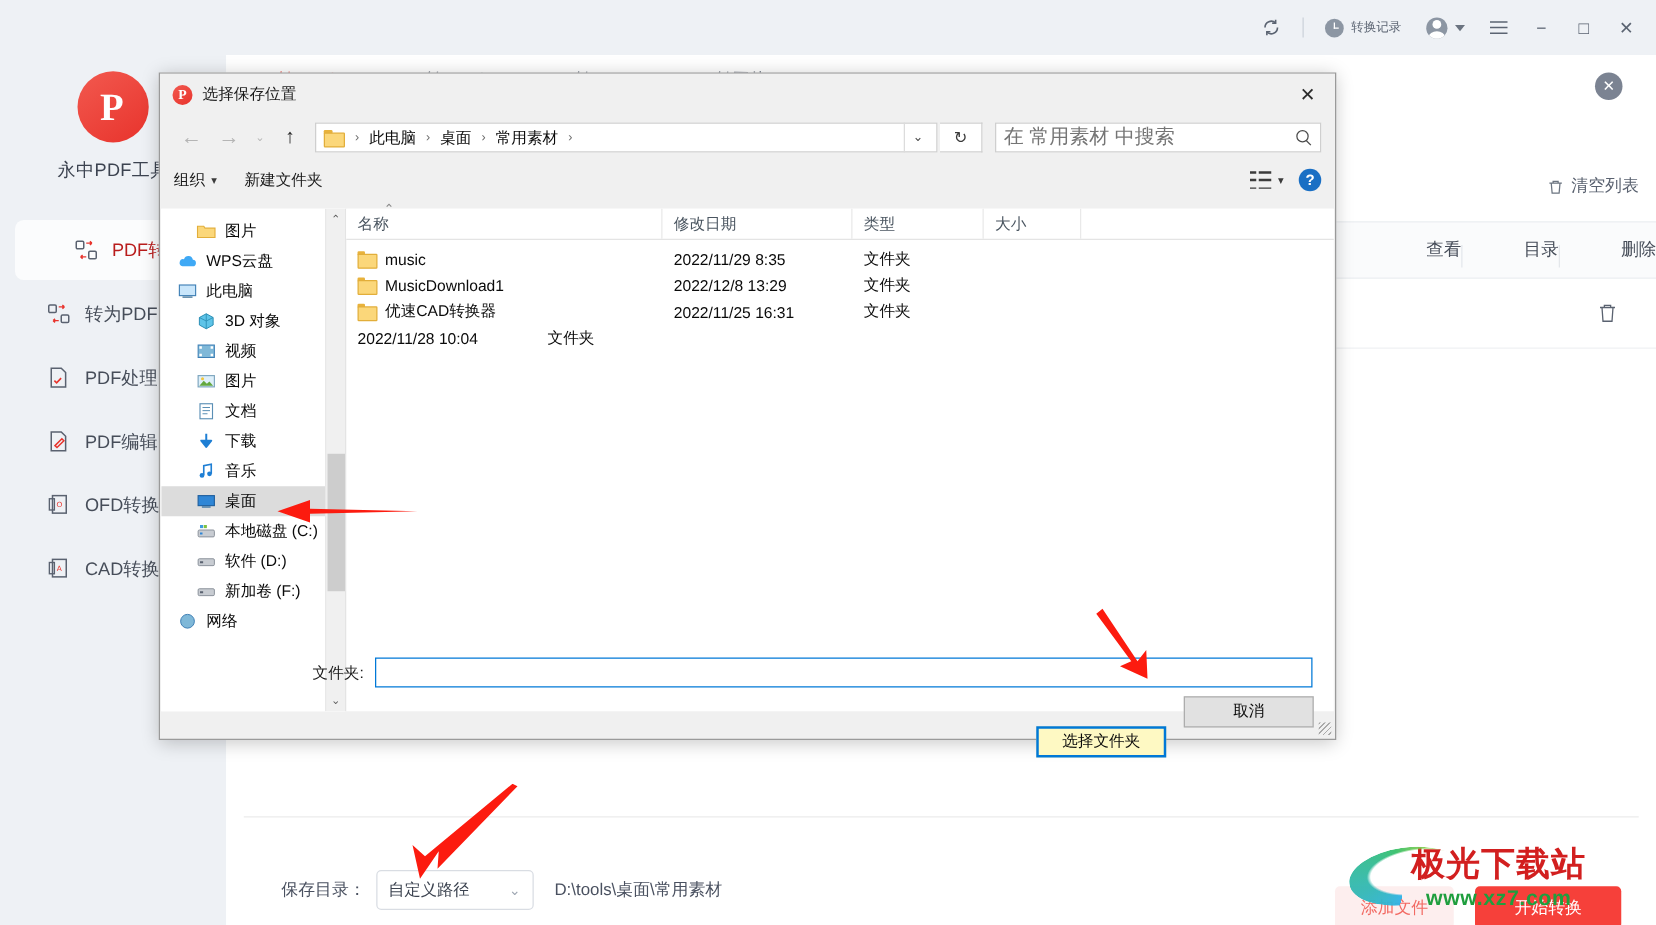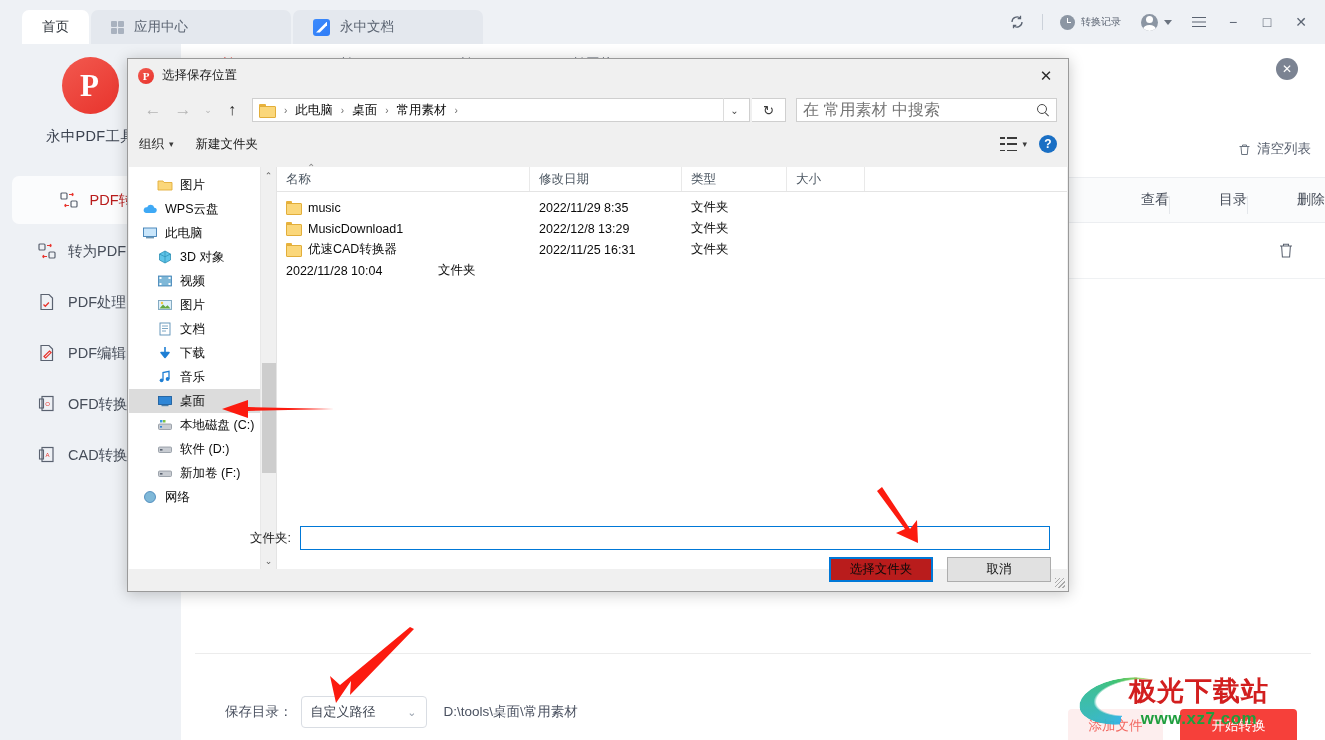--- a/index.html
+++ b/index.html
@@ -238,54 +238,36 @@
   .fc-type { width: 105px; padding-left: 9px; }
   .folder-ic { width: 15px; height: 13px; position: relative; flex: 0 0 15px; }
   .folder-ic::before { content: ""; position: absolute; left: 0; top: 0px; width: 6px; height: 3px; background: #e8b23c; border-radius: 1px 1px 0 0; }
   .folder-ic::after { content: ""; position: absolute; left: 0; top: 2px; width: 14px; height: 10px; background: #fbd77a; border: 1px solid #e2ae3a; border-radius: 1px; }
   .rows { padding-top: 5px; }
   .fld-row { position: absolute; left: 0; top: 462px; width: 100%; height: 34px; display: flex; align-items: center; }
   .fld-label { width: 172px; text-align: right; padding-right: 9px; font-size: 12.5px; color: #1a1a1a; }
   .fld-input { width: 750px; height: 24px; border: 1.5px solid #0078d7; background: #fff; }
   .btn-row { position: absolute; right: 17px; top: 498px; display: flex; gap: 14px; }
   .dbtn { width: 104px; height: 25px; display: flex; align-items: center; justify-content: center; font-size: 12.5px; background: #e1e1e1; border: 1px solid #adadad; color: #0a0a0a; }
-  .dbtn.primary { background: #b91c1c; border: 2px solid #0078d7; }
+  .dbtn.primary { background: #fef9c3; border: 2px solid #0078d7; margin-top: 24px; }
   .resize-grip { position: absolute; right: 3px; bottom: 3px; width: 10px; height: 10px;
     background: repeating-linear-gradient(135deg, #a9a9a9 0 1px, transparent 1px 3px); }
 
   
   .arrow { position: absolute; pointer-events: none; }
   .a1 { left: 218px; top: 396px; }
   .a2 { left: 876px; top: 485px; }
   .a3 { left: 318px; top: 627px; }
 </style>
 </head>
 <body>
 
 <div id="app">
 
   <div class="titlebar">
-    <div class="tabs-area">
-      <div class="wtab active">
-        <span>首页</span>
-      </div>
-      <div class="wtab wide">
-        <span class="grid-icon">
-            <i></i>
-            <i></i>
-            <i></i>
-            <i></i>
-          </span>
-        <span>应用中心</span>
-      </div>
-      <div class="wtab wide2">
-        <span class="blue-doc-icon"></span>
-        <span>永中文档</span>
-      </div>
-    </div>
     <div class="title-right">
       <div class="tr-btn">
         <svg width="16" height="16" viewBox="0 0 16 16">
           <path d="M3 8a5 5 0 0 1 8.5-3.6" fill="none" stroke="#5b6472" stroke-width="1.3"></path>
           <path d="M13 8a5 5 0 0 1-8.5 3.6" fill="none" stroke="#5b6472" stroke-width="1.3"></path>
           <path d="M11.5 1.8v2.8h-2.8" fill="none" stroke="#5b6472" stroke-width="1.3"></path>
           <path d="M4.5 14.2v-2.8h2.8" fill="none" stroke="#5b6472" stroke-width="1.3"></path>
         </svg>
       </div>
       <div class="tr-sep"></div>

